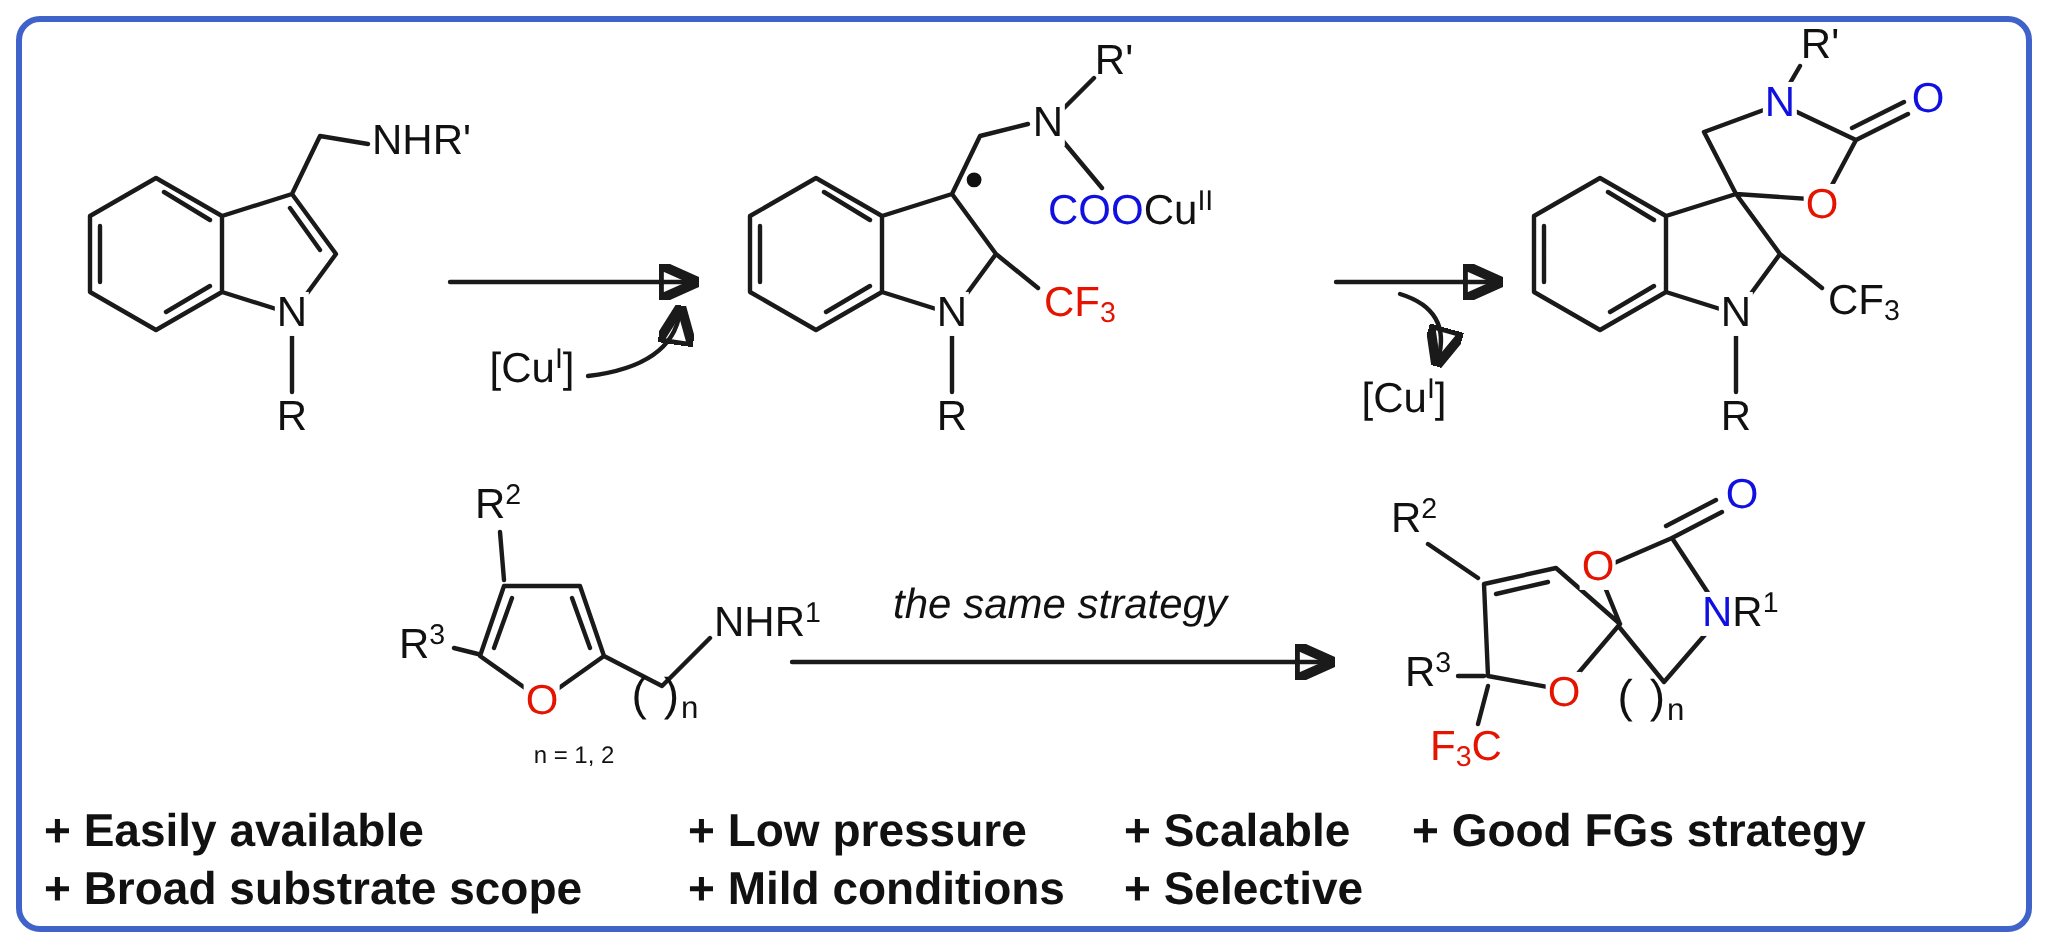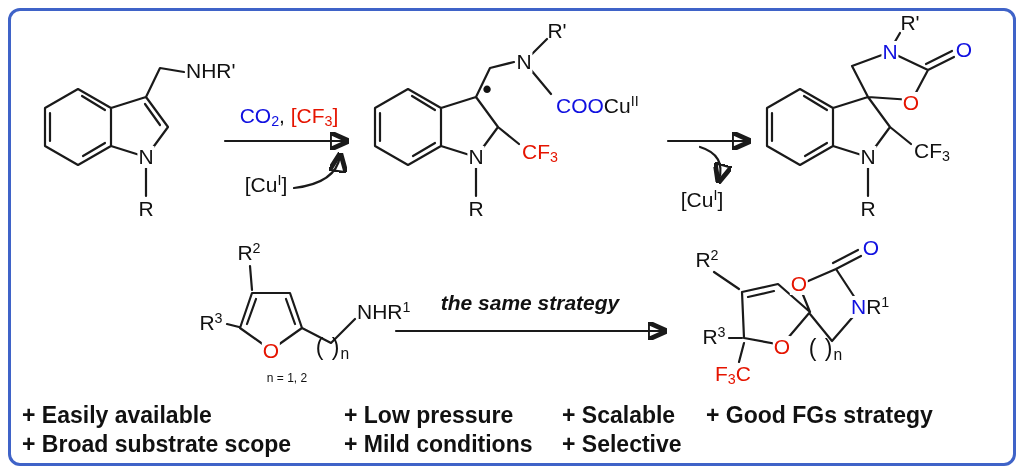--- a/index.html
+++ b/index.html
@@ -11,21 +11,21 @@
   svg.canvas path{stroke:#1a1a1a;stroke-width:2.2;fill:none;stroke-linecap:round;stroke-linejoin:round;}
   .lbl{position:absolute;transform:translate(-50%,-50%);font-size:21px;color:#111;
        background:#fff;padding:0 1px;white-space:pre;line-height:1.05;}
   .lbl.left{transform:translate(0,-50%);text-align:center;}
   .lbl.nobg{background:transparent;padding:0;}
   .blue{color:#1010e0;}
   .red{color:#e51400;}
   .lbl sub{font-size:68%;position:relative;top:0.24em;vertical-align:baseline;}
   .lbl sup{font-size:68%;position:relative;top:-0.5em;vertical-align:baseline;}
   .dot{font-size:26px;font-weight:bold;}
-  .strategy{font-weight:bold;font-style:italic;font-size:21px;}
+  .strategy{font-weight:normal;font-style:italic;font-size:21px;}
   .note{font-size:12px;}
   .paren{font-size:23px;letter-spacing:1px;}
   .features{position:absolute;left:0;top:401px;width:100%;font-weight:bold;
             font-size:23px;color:#111;}
   .fcol{position:absolute;top:0;white-space:nowrap;}
   .fcol .fline{line-height:29px;}
 </style>
 </head>
 <body>
 
@@ -71,28 +71,27 @@
 
     <g>
       <path d="M744,338 L742,292 L778,284 L810,312 L782,345 Z M748,297 L774,291 M714,272 L739,289 M729,338 L742,338 M739,362 L744,343 M810,312 L799,285 L836,269 L857,301 M858,311 L832,341 L810,314 M836,269 L861,256 M833,263 L858,250"></path>
     </g>
   </svg>
 
   <div class="lbl nobg left" style="left:186px;top:71px"><span>NHR'</span></div>
   <div class="lbl" style="left:146px;top:157px">N</div>
   <div class="lbl nobg" style="left:146px;top:209px">R</div>
 
-  <div class="lbl nobg" style="left:289px;top:116px"><span class="blue"><span>CO</span><sub>2</sub></span><span>, </span><span class="red"><span>[CF</span><sub>3</sub><span>]</span></span></div>
 
   <div class="lbl nobg" style="left:266px;top:185px"><span>[Cu</span><sup>I</sup><span>]</span></div>
 
   <div class="lbl nobg dot" style="left:487px;top:90px">•</div>
   <div class="lbl nobg" style="left:557px;top:31px">R'</div>
   <div class="lbl" style="left:524px;top:62px">N</div>
-  <div class="lbl nobg left" style="left:556px;top:106px"><span class="blue">COO</span><span>Cu</span><sup>II</sup></div>
+  <div class="lbl nobg left" style="left:524px;top:106px"><span class="blue">COO</span><span>Cu</span><sup>II</sup></div>
   <div class="lbl nobg left red" style="left:522px;top:152px"><span>CF</span><sub>3</sub></div>
   <div class="lbl" style="left:476px;top:157px">N</div>
   <div class="lbl nobg" style="left:476px;top:209px">R</div>
 
   <div class="lbl nobg" style="left:702px;top:200px"><span>[Cu</span><sup>I</sup><span>]</span></div>
 
   <div class="lbl nobg" style="left:910px;top:23px">R'</div>
   <div class="lbl blue" style="left:890px;top:52px">N</div>
   <div class="lbl blue nobg" style="left:964px;top:50px">O</div>
   <div class="lbl red" style="left:911px;top:103px">O</div>

